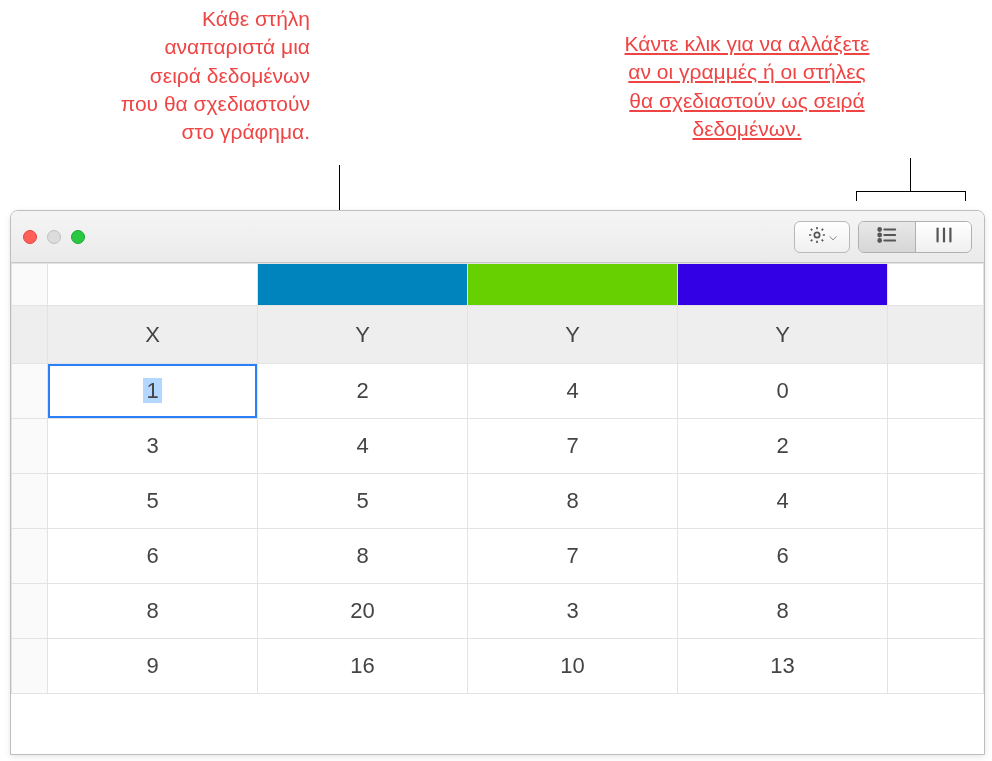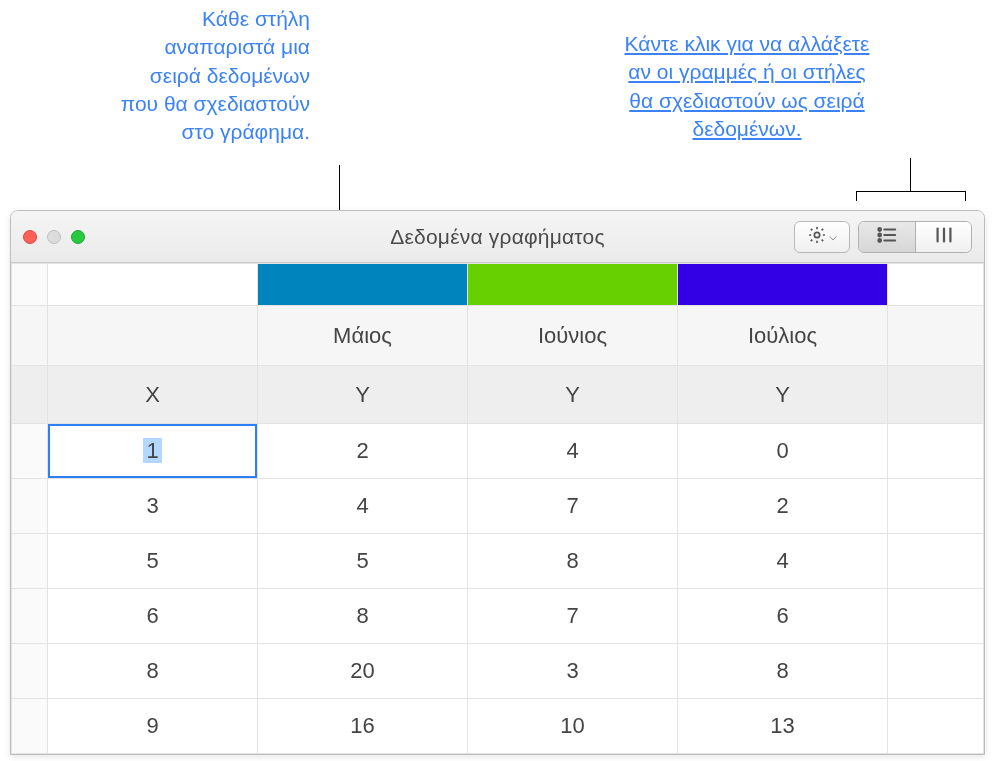--- a/index.html
+++ b/index.html
@@ -7,21 +7,21 @@
       font-family: -apple-system, "Helvetica Neue", Arial, sans-serif;
       background: #ffffff;
       width: 992px;
       height: 761px;
       position: relative;
       overflow: hidden;
     }
 
     .callout {
       position: absolute;
-      color: #3b82f6;
+      color: #ef4444;
       font-size: 21px;
       line-height: 1.35;
       text-align: right;
       white-space: pre-line;
     }
     .callout-left { top: 5px; left: 60px; width: 250px; }
     .callout-right { top: 30px; left: 522px; width: 450px; text-align: center; text-decoration: underline; }
 
     .leader {
       position: absolute;
@@ -176,21 +176,20 @@
 <div class="leader leader-rd2"></div>
 
 <div class="window">
 
   <div class="titlebar">
     <div class="traffic">
       <div class="dot red"></div>
       <div class="dot gray"></div>
       <div class="dot green"></div>
     </div>
-    <div class="title">Δεδομένα γραφήματος</div>
     <div class="toolbar-right">
       <div class="gear-btn">
         <span>
           <svg viewBox="0 0 24 24" fill="none" stroke="#555" stroke-width="2">
             <circle cx="12" cy="12" r="3.2"></circle>
             <path d="M12 2.5v2.5M12 19v2.5M4.6 4.6l1.8 1.8M17.6 17.6l1.8 1.8M2.5 12h2.5M19 12h2.5M4.6 19.4l1.8-1.8M17.6 6.4l1.8-1.8"></path>
           </svg>
         </span>
         <span class="chev">⌵</span>
       </div>
@@ -226,28 +225,20 @@
       <tbody>
           <tr class="colbar">
         <td class="rownum"></td>
         <td class="col"></td>
         <td class="col bar c1" title="Μάιος"></td>
         <td class="col bar c2" title="Ιούνιος"></td>
         <td class="col bar c3" title="Ιούλιος"></td>
         <td class="lastcol"></td>
       </tr>
 
-      <tr class="month-row">
-        <td class="rownum"></td>
-        <td class="col"></td>
-        <td class="col">Μάιος</td>
-        <td class="col">Ιούνιος</td>
-        <td class="col">Ιούλιος</td>
-        <td class="lastcol"></td>
-      </tr>
 
       <tr class="axis-row">
         <td class="rownum"></td>
         <td class="col">X</td>
         <td class="col">Y</td>
         <td class="col">Y</td>
         <td class="col">Y</td>
         <td class="lastcol"></td>
       </tr>
 

